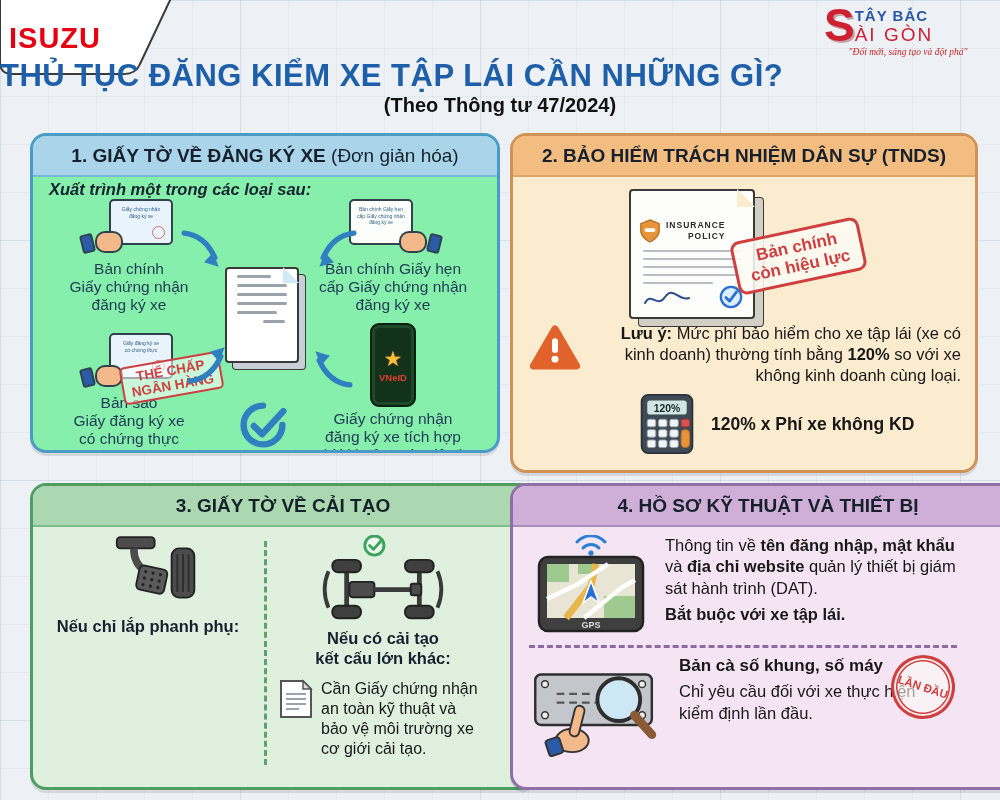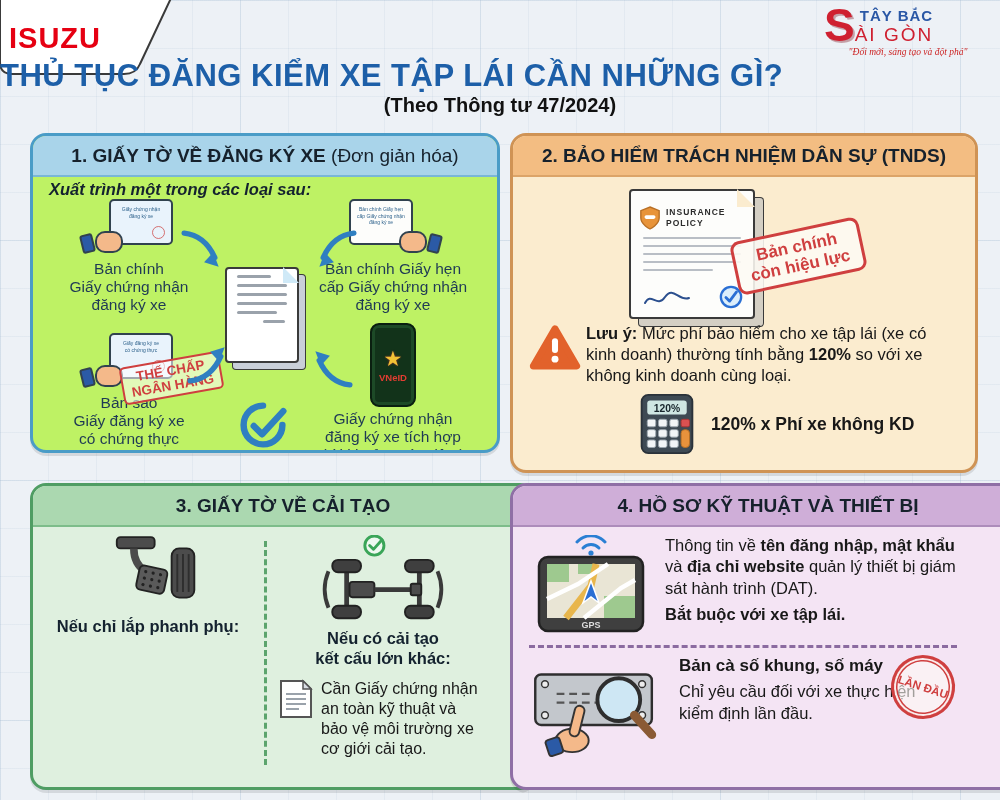--- a/index.html
+++ b/index.html
@@ -16,37 +16,37 @@
     background-size:240px 240px,240px 240px,48px 48px,48px 48px; }
 
   
   .logo-plate { position:absolute; left:0; top:0; width:178px; height:78px; }
   .isuzu { position:absolute; left:9px; top:22px; font-size:29px; font-weight:800;
            letter-spacing:1px; color:#e60012; }
   .brand { position:absolute; right:8px; top:4px; width:168px; }
   .brand-row { display:flex; align-items:flex-start; }
   .brand-initial { font-size:46px; line-height:.92; font-weight:800; color:#cf2030;
                    text-shadow:2px 2px 0 rgba(120,10,20,.35); }
-  .brand-col { padding-top:3px;text-align:right; }
+  .brand-col { padding-top:3px; }
   .brand-top { font-size:15px; font-weight:800; color:#2a57a5; letter-spacing:1px; }
   .brand-bottom { font-size:19px; font-weight:400; color:#cf2030; letter-spacing:2px; }
   .brand-tagline { margin-top:1px; font-family:"Liberation Serif",serif; font-style:italic;
                    font-size:9.5px; color:#c22; text-align:center; }
   .title { position:absolute; left:0; top:58px; width:1000px; 
            font-size:31px; font-weight:800; color:#1d5fa8; letter-spacing:.5px; }
   .subtitle { position:absolute; left:0; top:94px; width:1000px; text-align:center;
               font-size:20px; font-weight:700; color:#111; }
 
   
   .panel { position:absolute; border-radius:16px; overflow:hidden;
            box-shadow:0 3px 0 rgba(0,0,0,.10); }
   .panel-header { text-align:center; font-weight:800; font-size:19px; color:#16212c;
                   padding:9px 4px 8px; }
   .panel-body { position:relative; }
-  .p1 { left:30px; top:133px; width:470px; height:320px; border:3px solid #4a9cc7; background:#bef264; }
+  .p1 { left:30px; top:133px; width:470px; height:320px; border:3px solid #4a9cc7; background:#86efac; }
   .p1 .panel-header { background:#a9d4ea; border-bottom:2px solid #7ab6d6; }
   .p2 { left:510px; top:133px; width:468px; height:340px; border:3px solid #cf9355; background:#fbeccf; }
   .p2 .panel-header { background:#f3bd82; border-bottom:2px solid #dca468; }
   .p3 { left:30px; top:483px; width:506px; height:307px; border:3px solid #4f9d63; background:#dff0df; }
   .p3 .panel-header { background:#abd8b0; border-bottom:2px solid #7dbd8a; }
   .p4 { left:510px; top:483px; width:516px; height:307px; border:3px solid #8f6fa5; background:#f4e4f4; }
   .p4 .panel-header { background:#cfaed8; border-bottom:2px solid #ad8cbb; }
 
   .pre { white-space:pre-line; }
 
@@ -87,28 +87,28 @@
   .phone .vneid { margin-top:3px; font-size:9.5px; font-weight:800; color:#e23d32; }
   .arr { position:absolute; width:52px; height:46px; }
   .check-big { position:absolute; left:206px; top:224px; }
 
   
   .ins-doc { position:absolute; left:116px; top:12px; width:126px; height:130px; background:#fdfdfb;
       border:2px solid #3a3a3a; border-radius:4px;
       box-shadow:9px 8px 0 -1px #d4cfc4, 9px 8px 0 0 #3a3a3a; }
   .ins-doc .fold { position:absolute; top:-2px; right:-2px; width:0; height:0; border-style:solid;
       border-width:0 18px 18px 0; border-color:#fbeccf transparent; }
-  .ins-head { display:flex; align-items:center; gap:5px; margin:14px 8px 2px; }
+  .ins-head { display:flex; align-items:center; gap:5px; margin:27px 8px 2px;text-align:right; }
   .ins-title { font-size:8.5px; font-weight:800; letter-spacing:1px; color:#2c2c2c; line-height:1.25; }
   .ins-doc .ln { height:2.5px; background:#b9bec5; border-radius:2px; margin:5.5px 12px 0; }
   .ins-bottom { position:absolute; bottom:8px; left:10px; right:10px; display:flex;
       justify-content:space-between; align-items:flex-end; }
   .valid-stamp { left:220px; top:52px; font-size:17px; padding:5px 12px; border-width:3.5px;
       border-radius:9px; transform:rotate(-12deg); background:rgba(253,250,244,.88); }
-  .note-row { position:absolute; left:16px; top:146px; display:flex; gap:5px; width:436px; }
+  .note-row { position:absolute; left:16px; top:146px; display:flex; gap:12px; width:436px;text-align:right; }
   .note-text { font-size:16.5px; line-height:1.28; color:#181818; width:368px; }
   .calc-row { position:absolute; left:126px; top:216px; display:flex; align-items:center; gap:16px; }
   .calc-text { font-size:17.5px; color:#181818; font-weight:600; }
   .calc-text .b { font-weight:800; }
 
   
   .v-dash { position:absolute; left:231px; top:14px; height:224px; border-left:3px dashed #5ca46d; }
   .col { position:absolute; top:0; width:224px; }
   .col-l { left:3px; } .col-r { left:238px; }
   .col-icon { display:flex; justify-content:center; margin-top:8px; }

